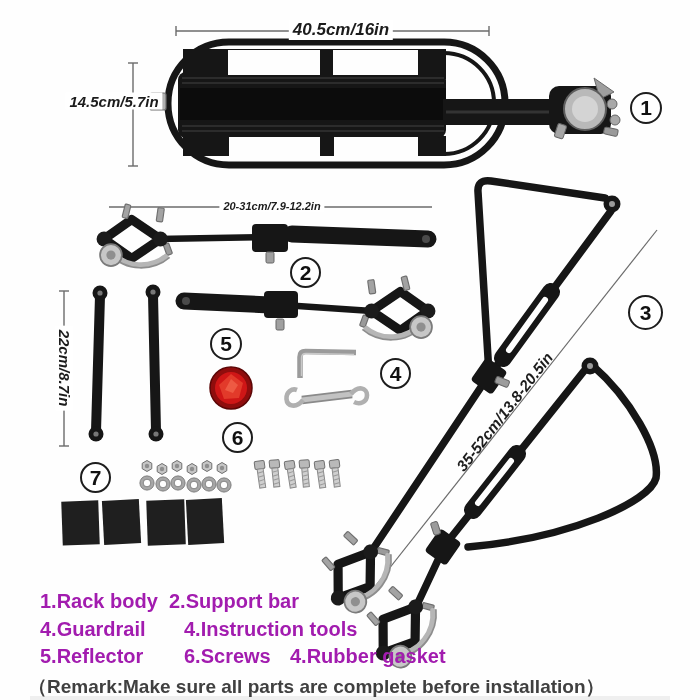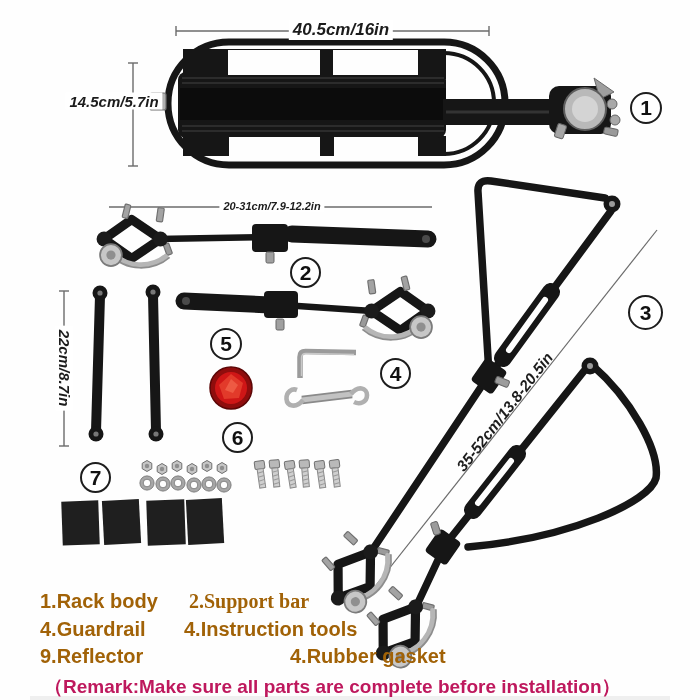--- a/index.html
+++ b/index.html
@@ -4,24 +4,24 @@
 <style>
   html,body{margin:0;padding:0;background:#ffffff;}
   #stage{position:relative;width:700px;height:700px;background:#fefefe;overflow:hidden;
          font-family:"Liberation Sans",sans-serif;}
   #art{position:absolute;left:0;top:0;}
   .dim-label{position:absolute;font:italic bold 15px "Liberation Sans",sans-serif;
              color:#1c1c1c;background:#fff;padding:0 4px;white-space:nowrap;z-index:3;}
   .callout{position:absolute;box-sizing:border-box;background:#fff;border:2.5px solid #1d1d1d;
            border-radius:50%;display:flex;align-items:center;justify-content:center;
            font:bold 21px "Liberation Sans",sans-serif;color:#111;z-index:4;}
-  .legend-item{position:absolute;font:bold 20px "Liberation Sans",sans-serif;color:#a16207;
+  .legend-item{position:absolute;font:bold 20px "Liberation Sans",sans-serif;color:#a21caf;
                white-space:nowrap;z-index:5;}
-  #remark{position:absolute;left:44px;top:674px;font:bold 19px "Liberation Sans",sans-serif;
-          color:#be185d;white-space:nowrap;z-index:5;}
+  #remark{position:absolute;left:28px;top:674px;font:bold 19px "Liberation Sans",sans-serif;
+          color:#404040;white-space:nowrap;z-index:5;}
 </style>
 </head>
 <body>
 
 <div id="stage">
 
   <svg id="art" width="700" height="700" viewBox="0 0 700 700">
     <defs>
 
       <g id="clamp">
@@ -227,21 +227,22 @@
 
   <div class="callout" style="left:630px;top:92px;width:32px;height:32px;">1</div>
   <div class="callout" style="left:290px;top:257px;width:31px;height:31px;">2</div>
   <div class="callout" style="left:628px;top:295px;width:35px;height:35px;">3</div>
   <div class="callout" style="left:380px;top:358px;width:31px;height:31px;">4</div>
   <div class="callout" style="left:210px;top:328px;width:32px;height:32px;">5</div>
   <div class="callout" style="left:222px;top:422px;width:31px;height:31px;">6</div>
   <div class="callout" style="left:80px;top:462px;width:31px;height:31px;">7</div>
 
   <div class="legend-item" style="left:40px;top:590px;">1.Rack body</div>
-  <div class="legend-item" style="left:189px;top:590px;font-family:Liberation Serif, serif;">2.Support bar</div>
+  <div class="legend-item" style="left:169px;top:590px;">2.Support bar</div>
   <div class="legend-item" style="left:40px;top:618px;">4.Guardrail</div>
   <div class="legend-item" style="left:184px;top:618px;">4.Instruction tools</div>
-  <div class="legend-item" style="left:40px;top:645px;">9.Reflector</div>
+  <div class="legend-item" style="left:40px;top:645px;">5.Reflector</div>
+  <div class="legend-item" style="left:184px;top:645px;">6.Screws</div>
   <div class="legend-item" style="left:290px;top:645px;">4.Rubber gasket</div>
 
   <div id="remark">（Remark:Make sure all parts are complete before installation）</div>
 
 </div>
 
 </body></html>

